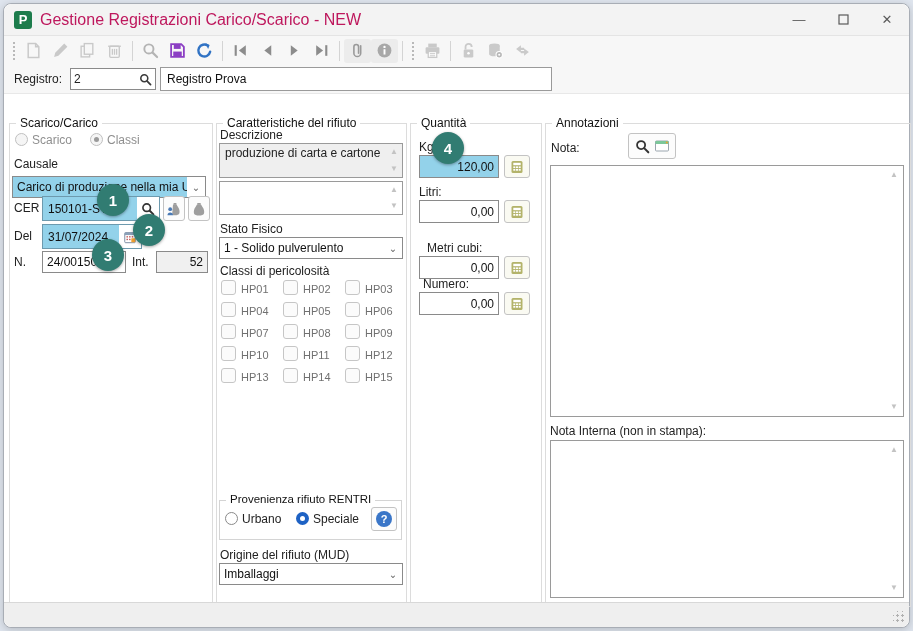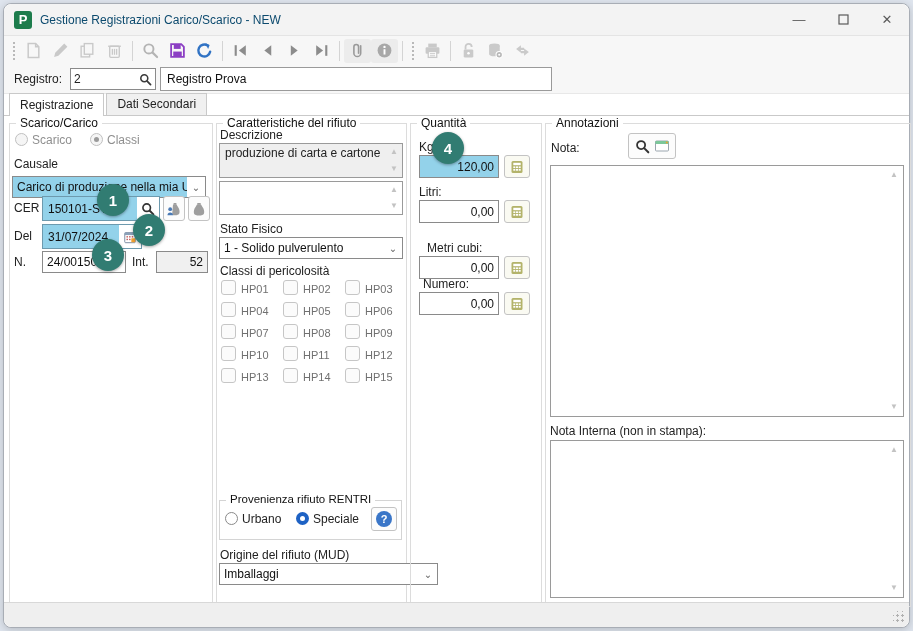--- a/index.html
+++ b/index.html
@@ -1,21 +1,21 @@
 <!DOCTYPE html>
 <html><head>
 <meta charset="utf-8">
 <style>
   html,body{margin:0;padding:0;}
   body{width:913px;height:631px;background:#dfe5ee;font-family:"Liberation Sans",sans-serif;position:relative;overflow:hidden;}
   .window{position:absolute;left:3px;top:3px;width:905px;height:623px;background:#fff;border:1px solid #a8adb5;border-radius:8px;box-shadow:0 2px 8px rgba(0,0,0,.18);}
   
   .titlebar{position:absolute;left:0;top:0;right:0;height:31px;background:#f3f3f3;border-radius:8px 8px 0 0;border-bottom:1px solid #e4e4e4;display:flex;align-items:center;}
   .appicon{width:18px;height:18px;background:#1d7c4c;border-radius:3px;margin:0 8px 0 10px;color:#fff;font-weight:bold;font-size:13px;display:flex;align-items:center;justify-content:center;}
-  .apptitle{font-size:12px;color:#0c4a6e;}
+  .apptitle{font-size:16px;color:#be185d;}
   .wincontrols{margin-left:auto;display:flex;height:100%;}
   .winbtn{width:44px;height:100%;display:flex;align-items:center;justify-content:center;color:#5a5a5a;font-size:13px;}
   
   .toolbar{position:absolute;left:0;top:32px;right:0;height:29px;background:#f7f7f7;display:flex;align-items:center;padding-left:4px;}
   .tbgrip{width:4px;height:20px;margin:0 4px;background-image:radial-gradient(circle,#b9b9b9 1px,transparent 1.2px);background-size:4px 4px;}
   .tbbtn{width:27px;height:24px;display:flex;align-items:center;justify-content:center;border-radius:3px;}
   .tbbtn svg{width:17px;height:17px;}
   .tbbtn.hl{background:#ececec;}
   .tbsep{width:1px;height:20px;background:#d4d4d4;margin:0 4px;}
   
@@ -209,24 +209,20 @@
     <div class="lookupfield">
       <span class="val">2</span>
       <svg viewBox="0 0 16 16">
           <circle cx="6.5" cy="6.5" r="4.3" fill="none" stroke="currentColor" stroke-width="1.9"></circle>
           <line x1="10" y1="10" x2="14.2" y2="14.2" stroke="currentColor" stroke-width="2.2" stroke-linecap="round"></line>
         </svg>
     </div>
     <div class="regdesc">Registro Prova</div>
   </div>
 
-  <div class="tabstrip">
-    <div class="tab active">Registrazione</div>
-    <div class="tab">Dati Secondari</div>
-  </div>
 
   <div class="client">
 
     <div class="gb" style="left:5px;top:7px;width:202px;height:482px;">
       <span class="gbtitle">Scarico/Carico</span>
       <div class="lbl dim" style="left:5px;top:9px;"><span class="radio dis"></span><span>Scarico</span></div>
       <div class="lbl dim" style="left:80px;top:9px;"><span class="radio dissel"></span><span>Classi</span></div>
       <div class="lbl" style="left:4px;top:33px;">Causale</div>
       <div class="combo" style="left:2px;top:52px;width:194px;height:22px;">
         <span class="sel hlite">Carico di produzione nella mia U.L.</span>
@@ -322,21 +318,21 @@
       </div>
       <div class="gb" style="left:2px;top:376px;width:181px;height:38px;border-color:#d4d4d4;">
         <span class="gbtitle" style="font-size:11.5px;">Provenienza rifiuto RENTRI</span>
         <div class="lbl" style="left:5px;top:11px;"><span class="radio off"></span><span>Urbano</span></div>
         <div class="lbl" style="left:76px;top:11px;"><span class="radio on"></span><span>Speciale</span></div>
         <div class="sqbtn" style="left:151px;top:6px;width:26px;height:24px;">
           <span style="width:16px;height:16px;border-radius:50%;background:#3a76c8;color:#fff;font-size:11px;font-weight:bold;display:flex;align-items:center;justify-content:center;">?</span>
         </div>
       </div>
       <div class="lbl" style="left:3px;top:424px;">Origine del rifiuto (MUD)</div>
-      <div class="combo" style="left:2px;top:439px;width:219px;height:22px;">
+      <div class="combo" style="left:2px;top:439px;width:184px;height:22px;">
         <span class="sel">Imballaggi</span>
         <span class="chev">⌄</span>
       </div>
     </div>
 
     <div class="gb" style="left:406px;top:7px;width:130px;height:482px;">
       <span class="gbtitle">Quantità</span>
       <div class="lbl" style="left:8px;top:16px;">Kg:</div>
       <div class="field hlite" style="left:8px;top:31px;width:80px;height:23px;justify-content:flex-end;">
           <span>120,00</span>

